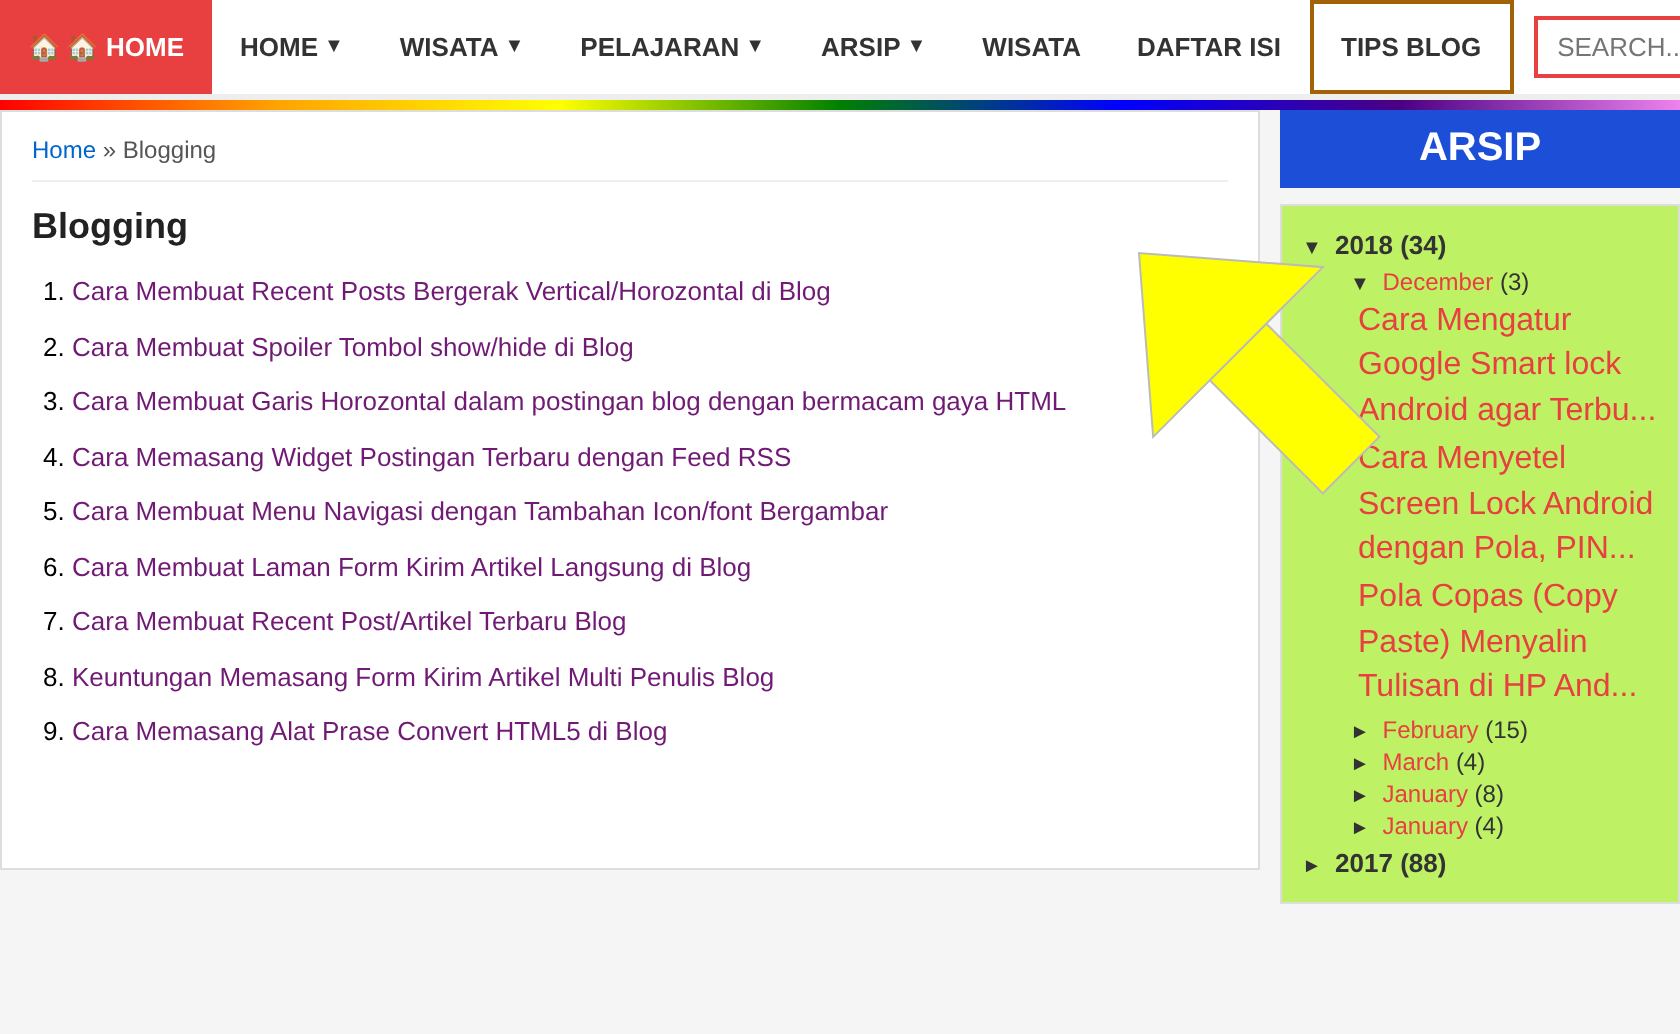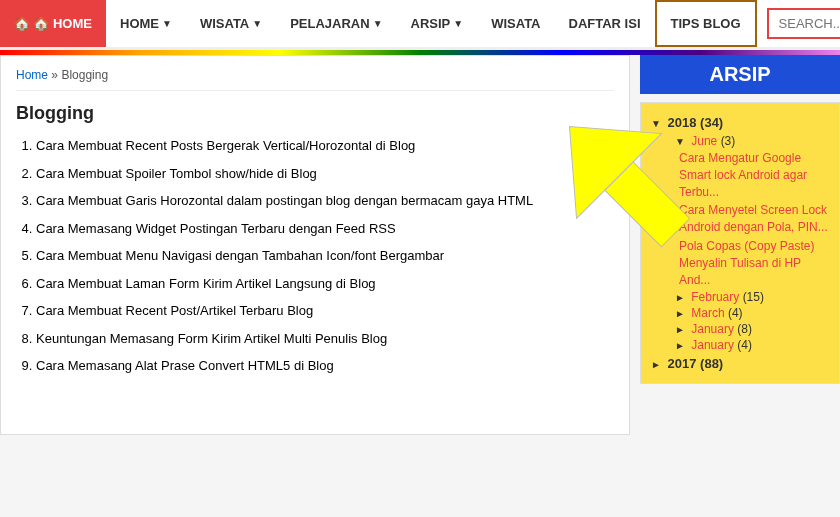--- a/index.html
+++ b/index.html
@@ -94,42 +94,42 @@
     }
     .blog-list {
       list-style: decimal;
       padding-left: 20px;
     }
     .blog-list li {
       margin-bottom: 8px;
       line-height: 1.5;
     }
     .blog-list li a {
-      color: #000000;
+      color: #701a75;
       text-decoration: none;
       font-size: 13px;
     }
 
     
     .sidebar {
       width: 200px;
       margin-left: 10px;
       flex-shrink: 0;
     }
     .sidebar-title {
       background: #1d4ed8;
       color: #fff;
       text-align: center;
       padding: 8px;
       font-weight: bold;
       font-size: 20px;
       margin-bottom: 8px;
     }
     .archive-list {
-      background: #fde047;
+      background: #bef264;
       border: 1px solid #ddd;
       padding: 8px 10px;
       font-size: 13px;
     }
     .archive-year {
       font-weight: bold;
       color: #333;
       margin: 4px 0;
       cursor: pointer;
     }
@@ -143,21 +143,21 @@
       color: #e84040;
       text-decoration: none;
     }
     .archive-entry {
       padding-left: 18px;
       margin: 2px 0;
     }
     .archive-entry a {
       color: #e84040;
       text-decoration: none;
-      font-size: 12px;
+      font-size: 16px;
       line-height: 1.4;
       display: block;
     }
     .archive-sub {
       padding-left: 10px;
     }
     .triangle-right::before { content: '►'; font-size: 10px; margin-right: 3px; }
     .triangle-down::before { content: '▼'; font-size: 10px; margin-right: 3px; }
   </style>
 </head>
@@ -246,21 +246,21 @@
 
       <div class="archive-year" data-name="archive-year-2018">
         <span class="triangle-down" data-name="triangle-down-icon"></span>
         <span data-name="year-2018-label">2018</span>
         <span data-name="year-2018-count">(34)</span>
       </div>
 
       <div class="archive-sub" data-name="archive-june-group">
         <div class="archive-month" data-name="archive-month-june">
           <span class="triangle-down" data-name="triangle-down-icon2"></span>
-          <a href="#" data-name="month-june-link">June</a>
+          <a href="#" data-name="month-june-link">December</a>
           <span data-name="june-count">(3)</span>
         </div>
         <div class="archive-entry" data-name="archive-entry-1">
           <a href="#" data-name="june-entry-1-link">Cara Mengatur Google Smart lock Android agar Terbu...</a>
         </div>
         <div class="archive-entry" data-name="archive-entry-2">
           <a href="#" data-name="june-entry-2-link">Cara Menyetel Screen Lock Android dengan Pola, PIN...</a>
         </div>
         <div class="archive-entry" data-name="archive-entry-3">
           <a href="#" data-name="june-entry-3-link">Pola Copas (Copy Paste) Menyalin Tulisan di HP And...</a>

